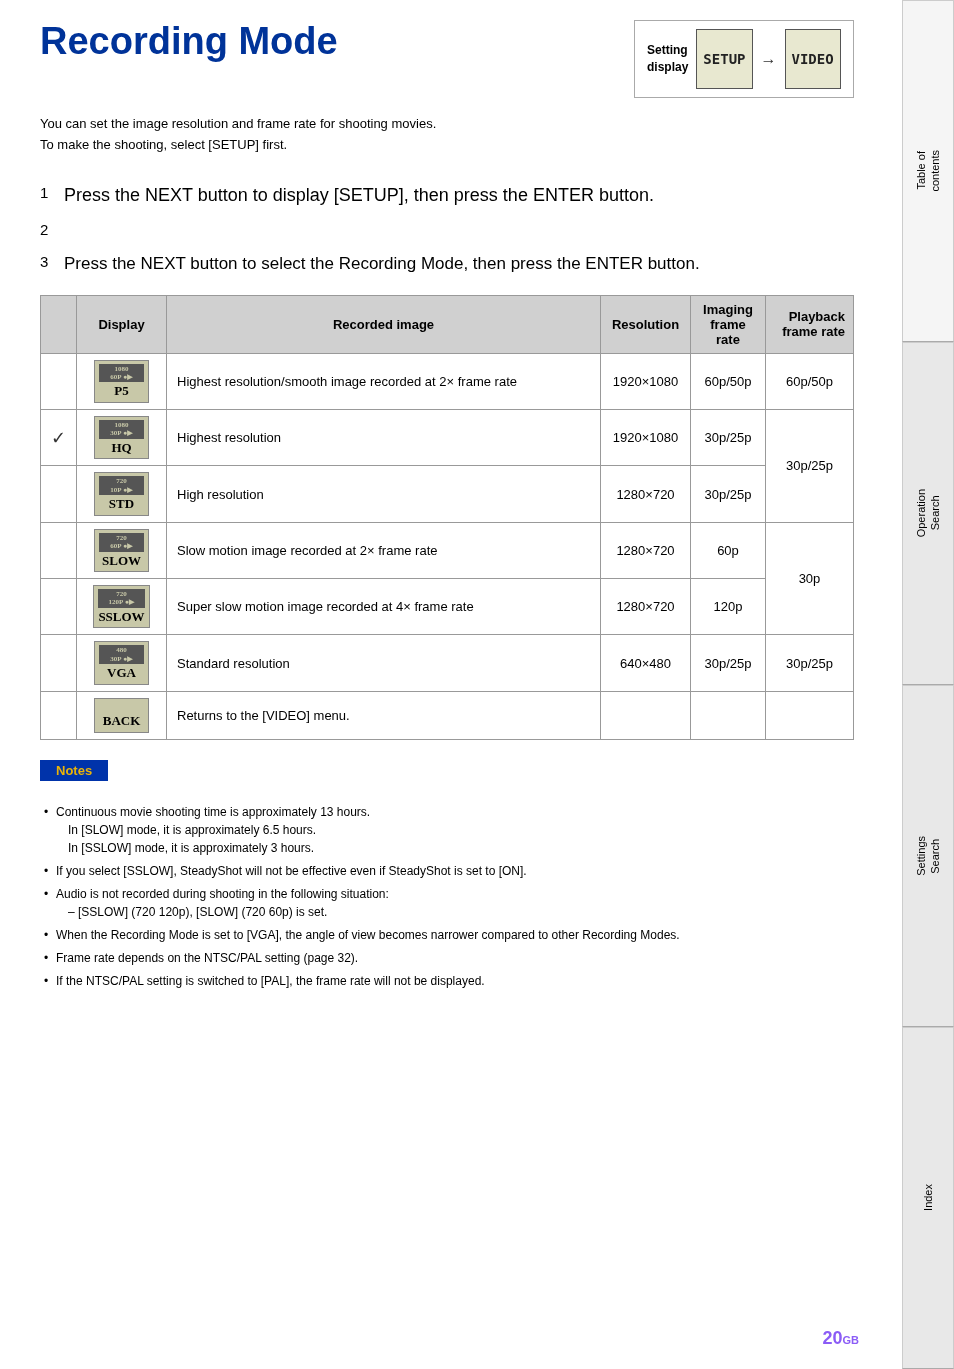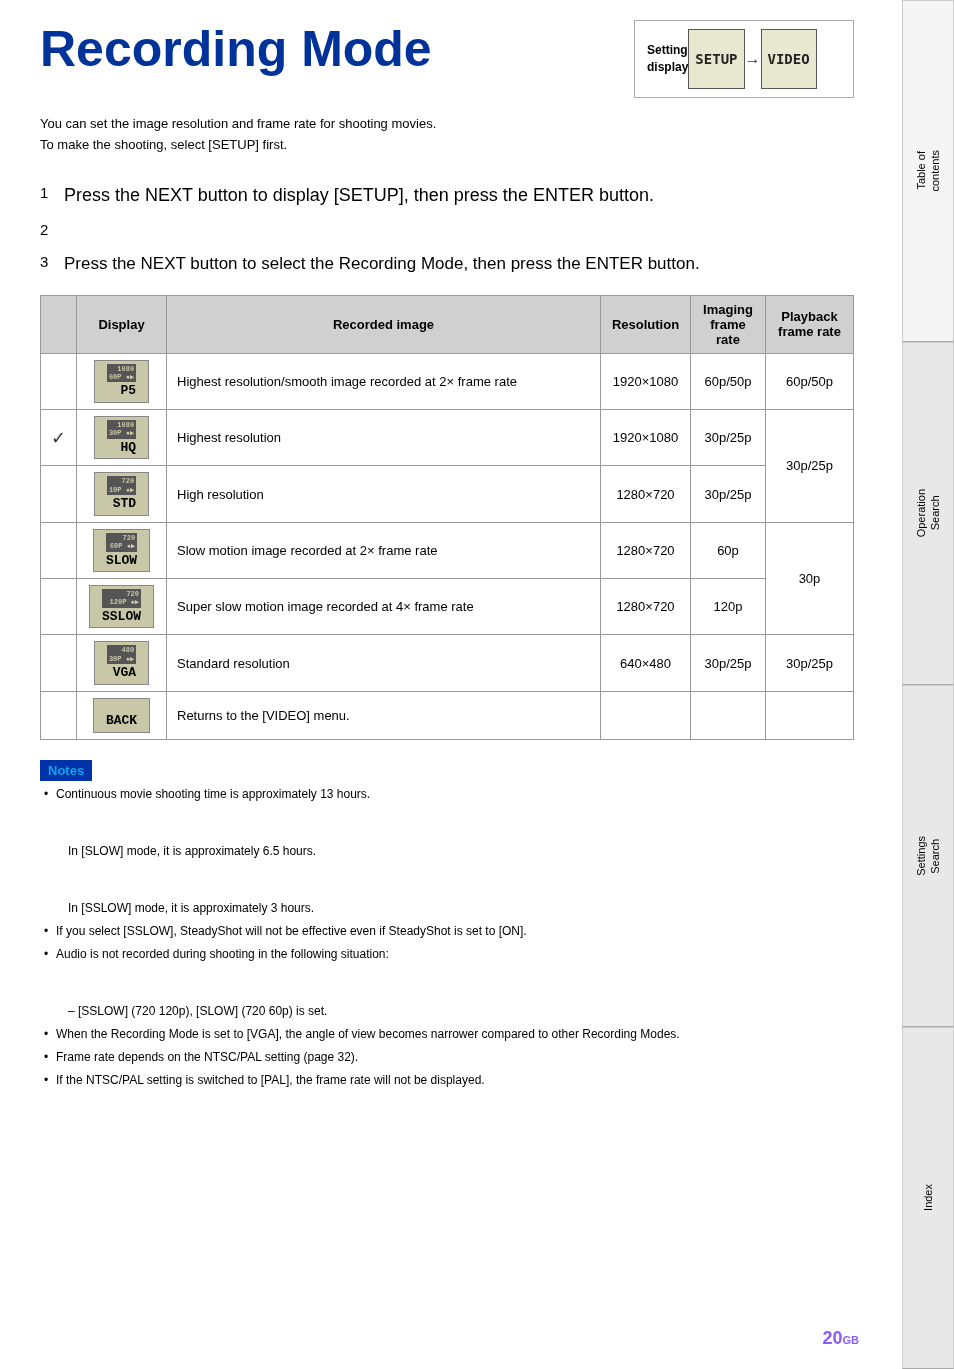--- a/index.html
+++ b/index.html
@@ -58,31 +58,32 @@
 
     
     .header-row {
       display: flex;
       align-items: flex-start;
       justify-content: space-between;
       margin-bottom: 16px;
     }
 
     .page-title {
-      font-size: 50px;
+      font-size: 38px;
       font-weight: bold;
       color: #003399;
       margin-bottom: 0;
     }
 
     .setting-display-box {
       border: 1px solid #aaa;
       padding: 8px 12px;
       display: flex;
       align-items: center;
+      gap: 8px;
       font-size: 12px;
       min-width: 220px;
     }
 
     .setting-display-box .label {
       font-weight: bold;
       font-size: 12px;
       line-height: 1.4;
     }
 
@@ -151,47 +152,47 @@
       background: #d0d0d0;
       font-weight: bold;
       text-align: center;
     }
 
     .recording-table thead th:nth-child(1) { width: 36px; }
     .recording-table thead th:nth-child(2) { width: 90px; }
     .recording-table thead th:nth-child(3) { }
     .recording-table thead th:nth-child(4) { width: 90px; }
     .recording-table thead th:nth-child(5) { width: 75px; }
-    .recording-table thead th:nth-child(6) { width: 88px; }
+    .recording-table thead th:nth-child(6) { width: 88px; text-align: right; }
 
     .recording-table td {
       text-align: center;
     }
 
     .recording-table td.recorded-image {
       text-align: left;
       padding-left: 10px;
     }
 
     .check-mark {
       font-size: 18px;
       color: #333;
     }
 
     
     .lcd-mini {
       background: #c8c8a8;
       border: 1px solid #888;
-      font-family: Liberation Mono, monospace;
+      font-family: Liberation Serif, serif;
       font-size: 10px;
       font-weight: bold;
-      padding: 3px 12px;
+      padding: 3px 4px;
       display: inline-block;
       line-height: 1.2;
-      text-align: right;
+      text-align: center;
       min-width: 55px;
     }
 
     .lcd-mini .top-bar {
       font-size: 7px;
       background: #555;
       color: #c8c8a8;
       padding: 1px 2px;
       margin-bottom: 1px;
       display: block;
@@ -203,26 +204,26 @@
       display: block;
     }
 
     
     .notes-section {
       margin-top: 10px;
     }
 
     .notes-header {
       background: #0033aa;
-      color: #0ea5e9;
+      color: #eab308;
       font-size: 13px;
       font-weight: bold;
-      padding: 3px 8px;
+      padding: 3px 16px;
       display: inline-block;
-      margin-bottom: 4px;
+      margin-bottom: 22px;
     }
 
     .notes-list {
       list-style: none;
       padding: 0;
     }
 
     .notes-list li {
       font-size: 12px;
       margin-bottom: 5px;
@@ -233,21 +234,20 @@
 
     .notes-list li::before {
       content: "•";
       position: absolute;
       left: 4px;
     }
 
     .notes-list li .indent {
       padding-left: 12px;
       display: block;
-      margin-top: 39px;
     }
 
     
     .page-number {
       position: absolute;
       bottom: 20px;
       right: 95px;
       font-size: 18px;
       font-weight: bold;
       color: #8b5cf6;

